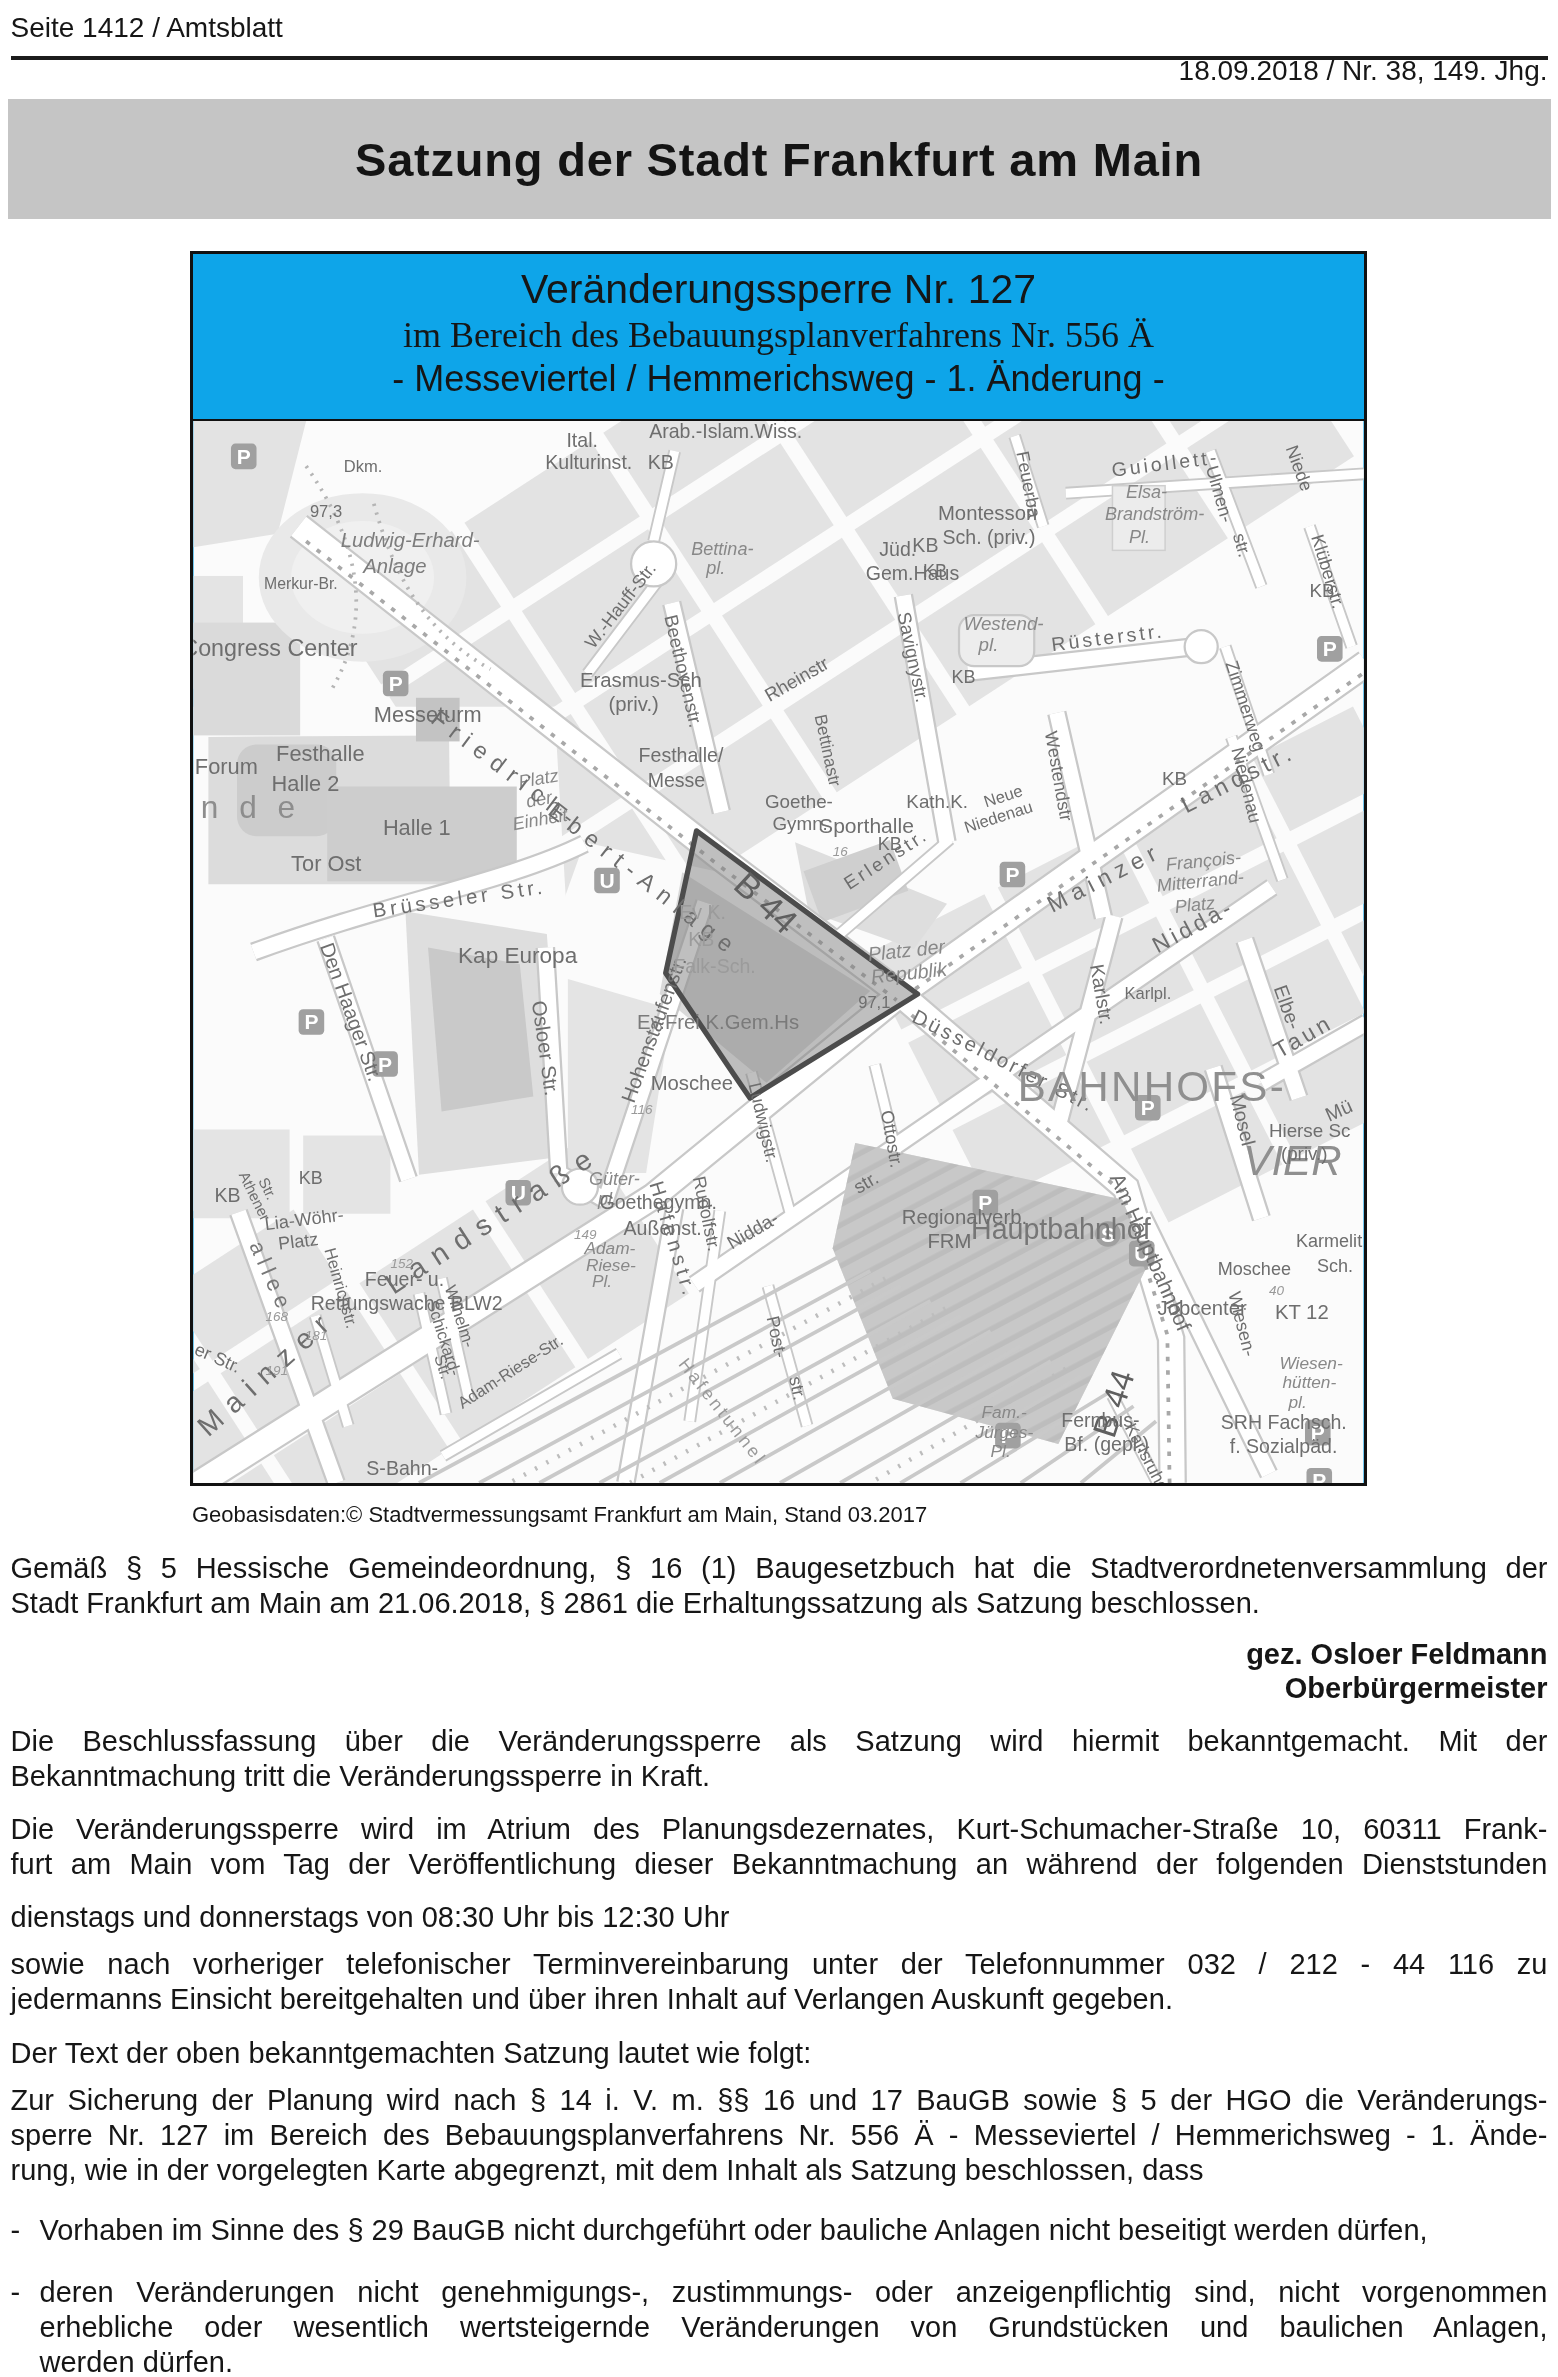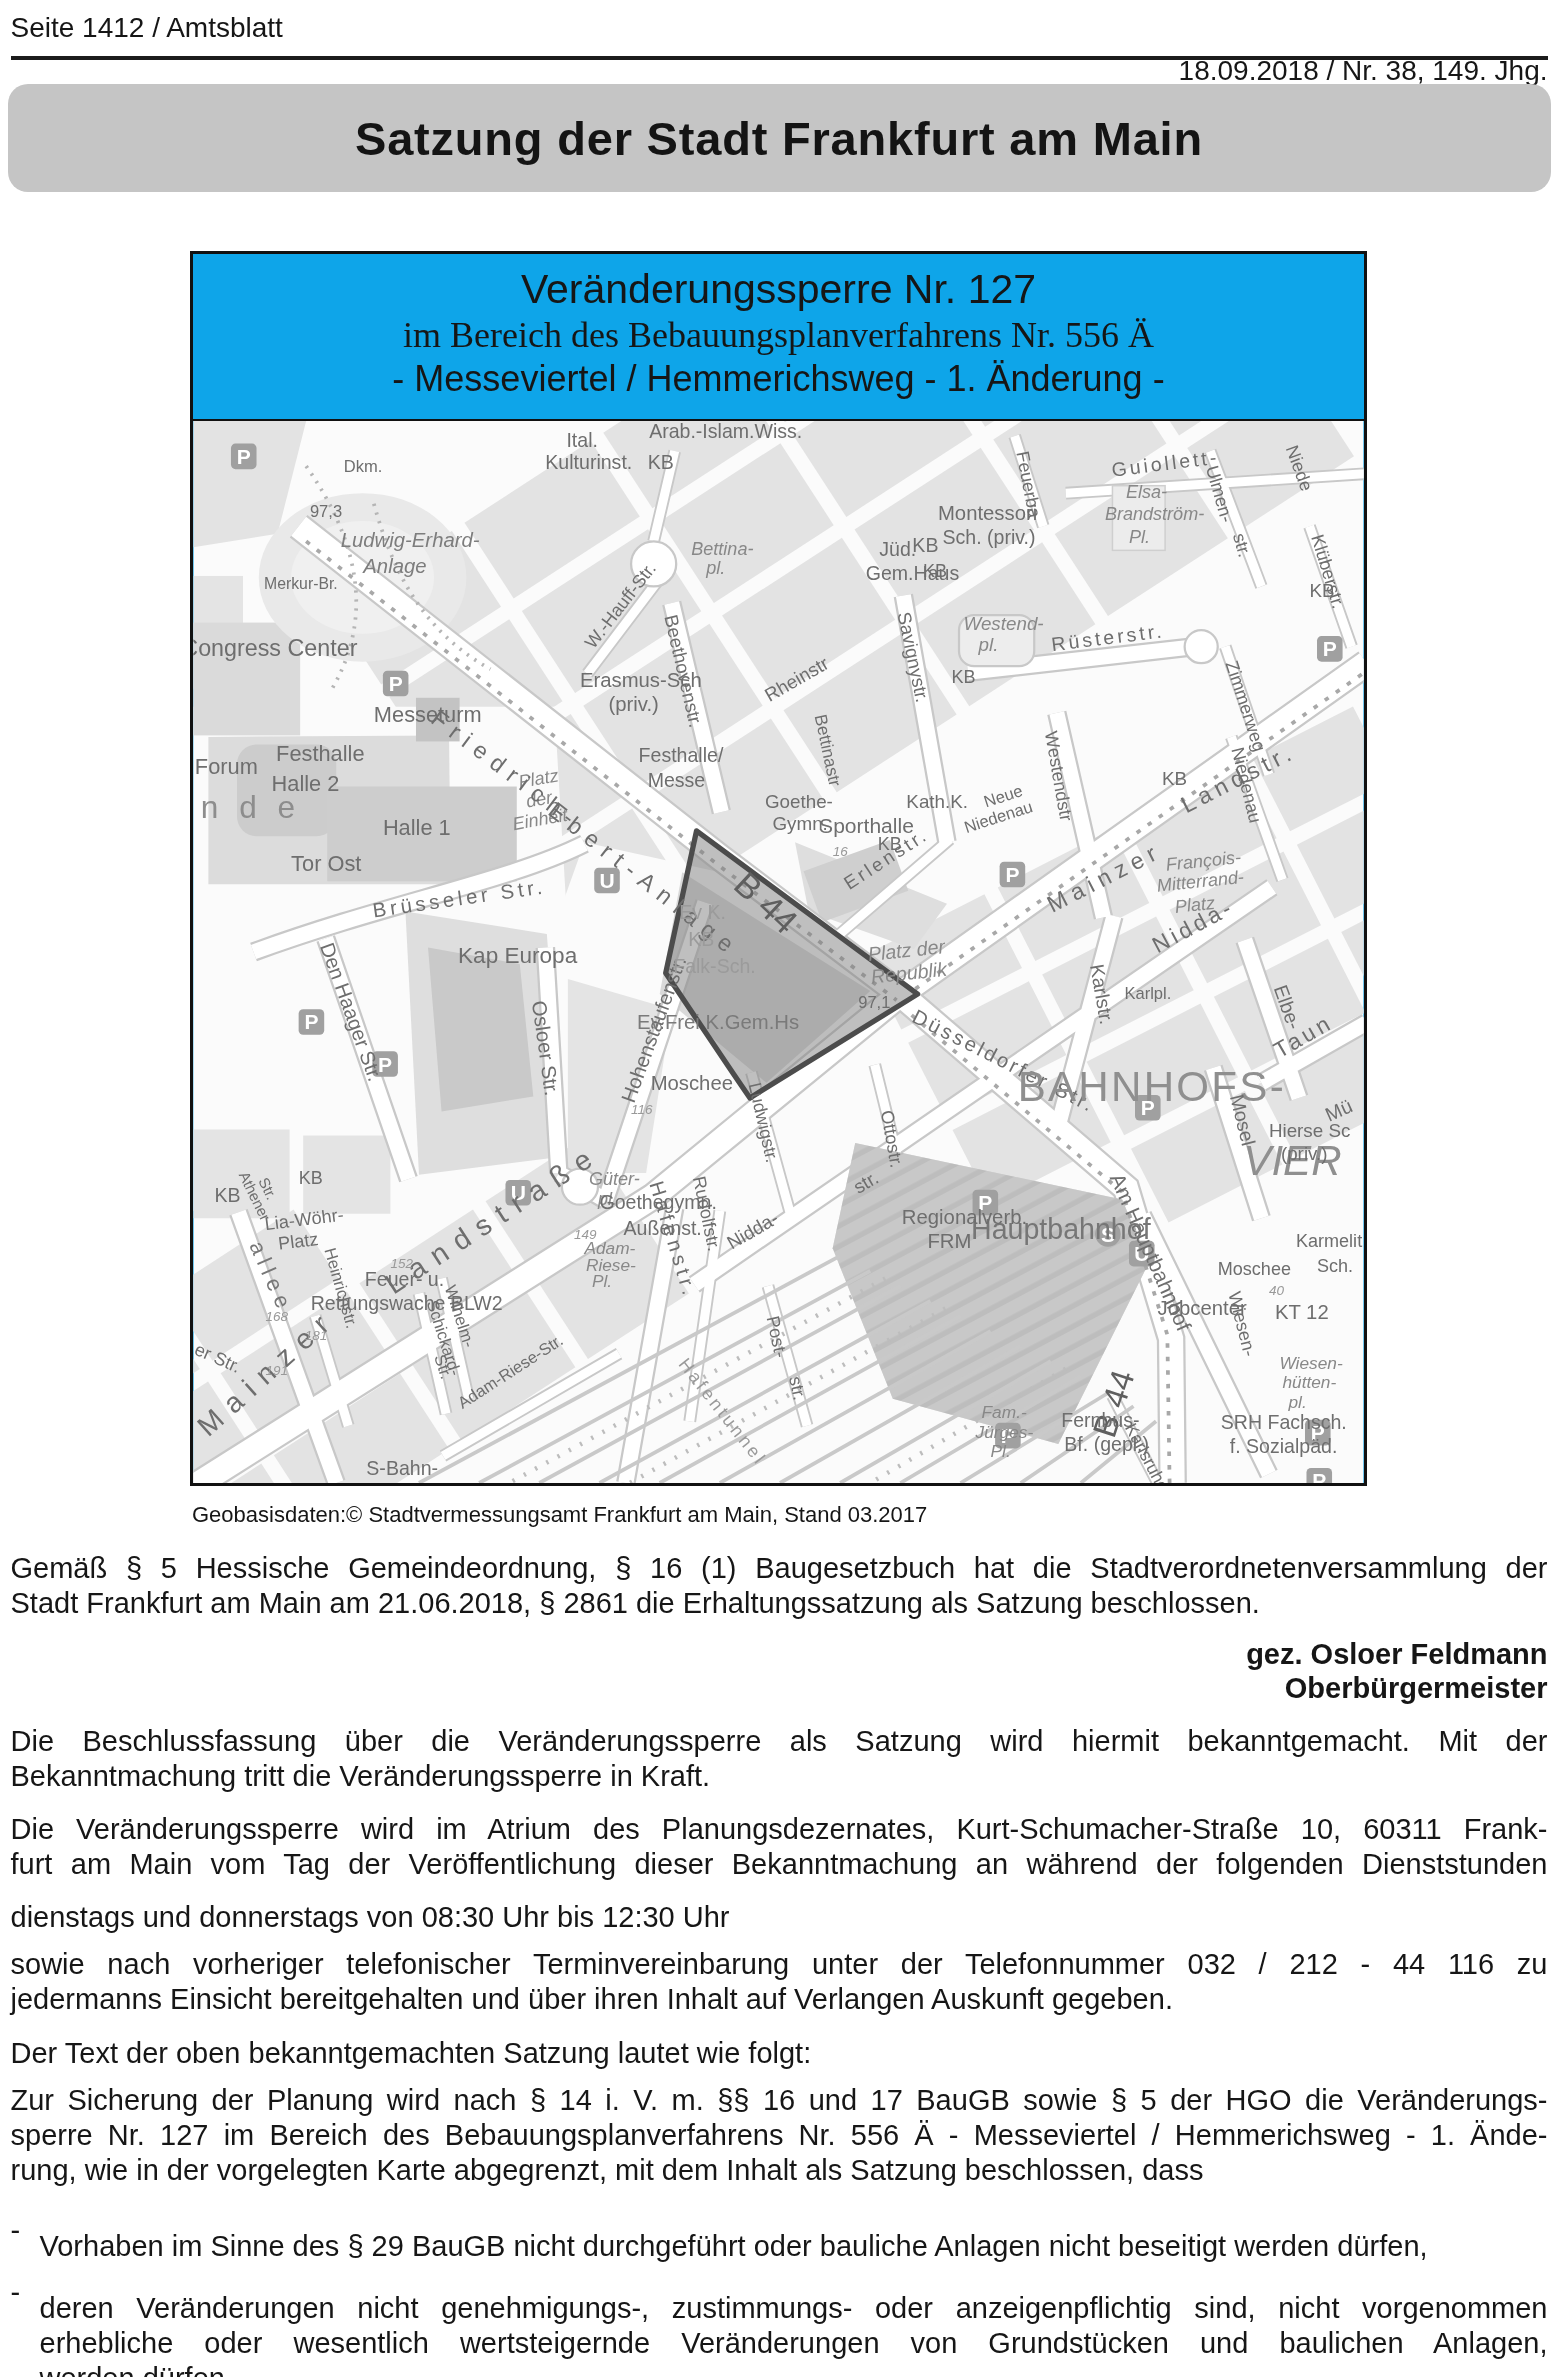--- a/index.html
+++ b/index.html
@@ -3,41 +3,41 @@
 <meta charset="utf-8">
 <style>
   html,body{margin:0;padding:0;background:#fff;}
   .page{position:relative;width:1558px;height:2377px;background:#fff;overflow:hidden;
         font-family:"Liberation Sans","DejaVu Sans",sans-serif;color:#161616;}
   
   .hdr-left{position:absolute;left:10.5px;top:12px;font-size:28px;}
   .hdr-right{position:absolute;right:10.5px;top:12px;font-size:28px;text-align:right;margin-top:43px;}
   .hdr-rule{position:absolute;left:10.5px;right:10.5px;top:56px;height:3.8px;background:#1c1c1c;}
   
-  .banner{position:absolute;left:7.5px;top:84px;width:1543px;height:108px;background:#c5c5c5;
-          display:flex;align-items:center;justify-content:center;border-radius:20px;}
+  .banner{position:absolute;left:7.5px;top:99px;width:1543px;height:120px;background:#c5c5c5;
+          display:flex;align-items:center;justify-content:center;}
   .banner-title{font-size:47px;font-weight:bold;letter-spacing:0.8px;color:#141414;}
   
   .map-box{position:absolute;left:190px;top:251px;width:1171px;height:1229px;border:3.8px solid #111;background:#0ea5e9;}
   .map-title{position:absolute;top:0;left:0;right:0;text-align:center;}
   .mt1{font-size:41px;margin-top:10.5px;line-height:48px;}
   .mt2{font-size:36px;line-height:44px;font-family:Liberation Serif, serif;}
   .mt3{font-size:36px;line-height:44px;}
   .map-wrap{position:absolute;left:0;bottom:0;width:1171px;height:1062px;border-top:2.3px solid #111;}
   svg text{font-family:"Liberation Sans","DejaVu Sans",sans-serif;}
   
   .caption{position:absolute;left:192px;top:1502px;font-size:22px;}
   
   .blk{position:absolute;left:10.5px;right:10.5px;font-size:29px;line-height:35px;}
   .ln{white-space:nowrap;}
   .j{white-space:normal;text-align:justify;text-align-last:justify;}
   .sig{position:absolute;right:10.5px;text-align:right;font-weight:bold;font-size:29px;line-height:34px;}
   .bullet{display:flex;}
   .bullet .dash{width:29px;flex:none;}
-  .bullet .bcontent{flex:1;margin-top:16px;}
+  .bullet .bcontent{flex:1;}
 </style>
 </head>
 <body>
 
 <div class="page">
 
   <div class="hdr-left">Seite 1412 / Amtsblatt</div>
   <div class="hdr-right">18.09.2018 / Nr. 38, 149. Jhg.</div>
   <div class="hdr-rule"></div>
 

